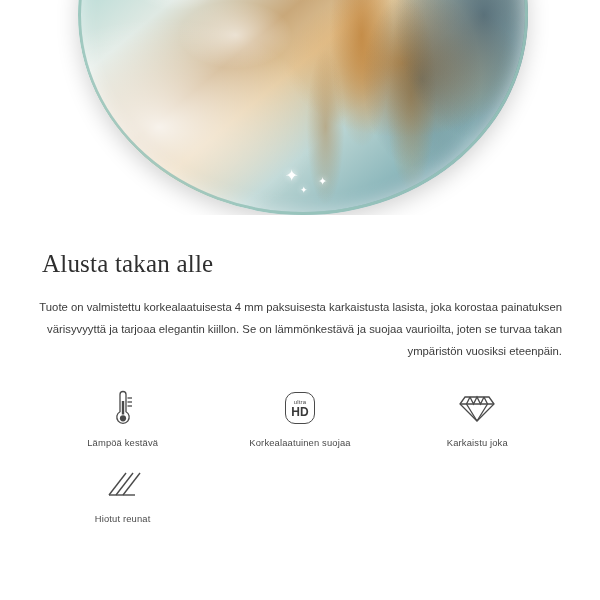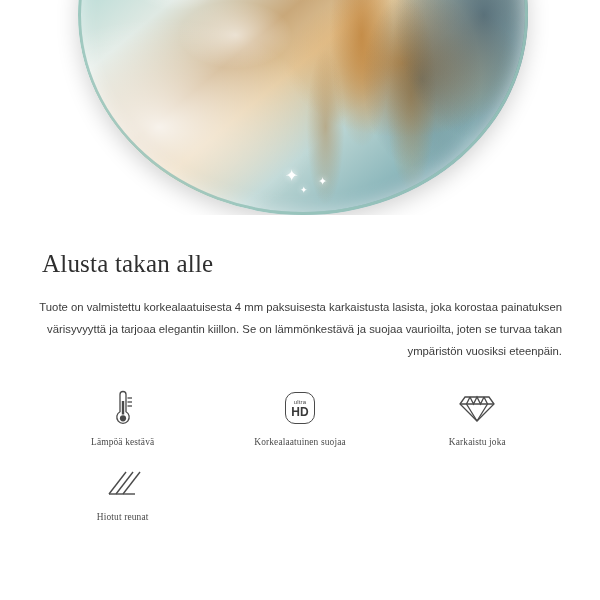--- a/index.html
+++ b/index.html
@@ -139,21 +139,20 @@
     align-items: center;
     justify-content: center;
     margin-bottom: 9px;
   }
 
   .feature-label {
     font-size: 9.4px;
     color: #4a4a4a;
     text-align: center;
     letter-spacing: 0.15px;
-    font-family: Liberation Serif, serif;
   }
 
   .hd-badge {
     width: 28px;
     height: 30px;
     border: 1.3px solid #4a4a4a;
     border-radius: 10px;
     display: flex;
     flex-direction: column;
     align-items: center;

